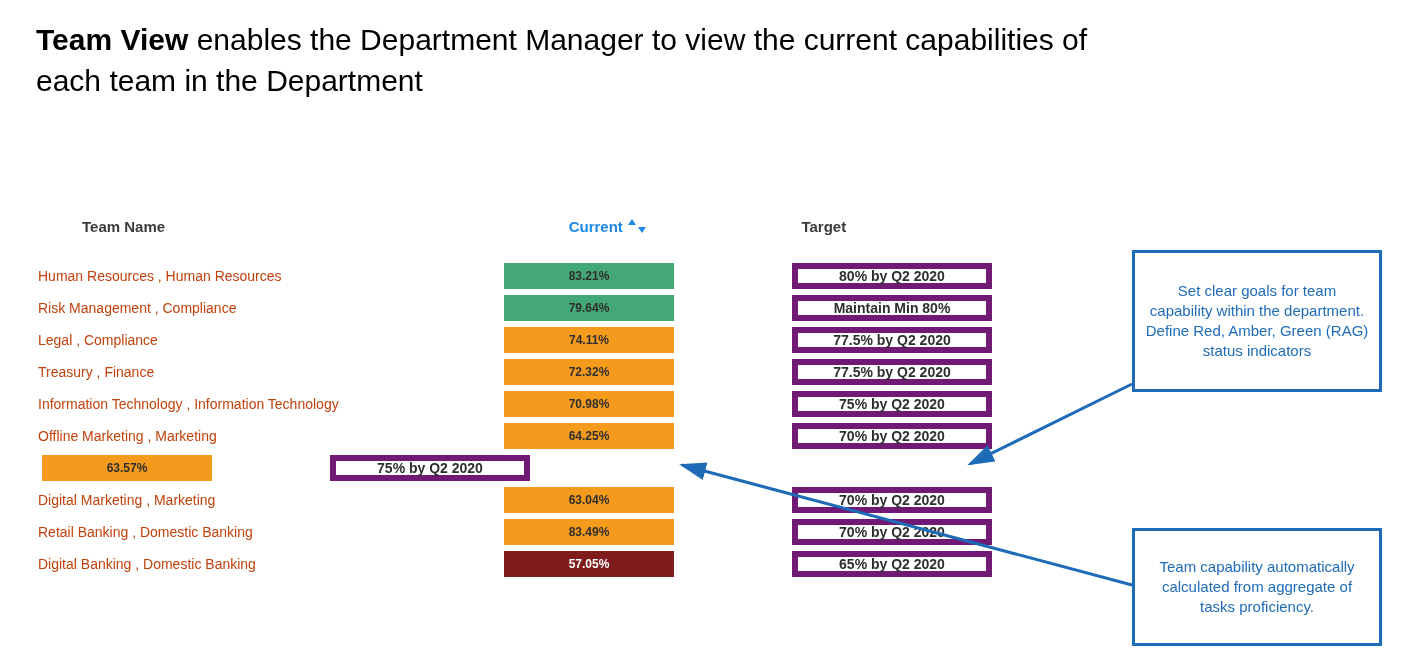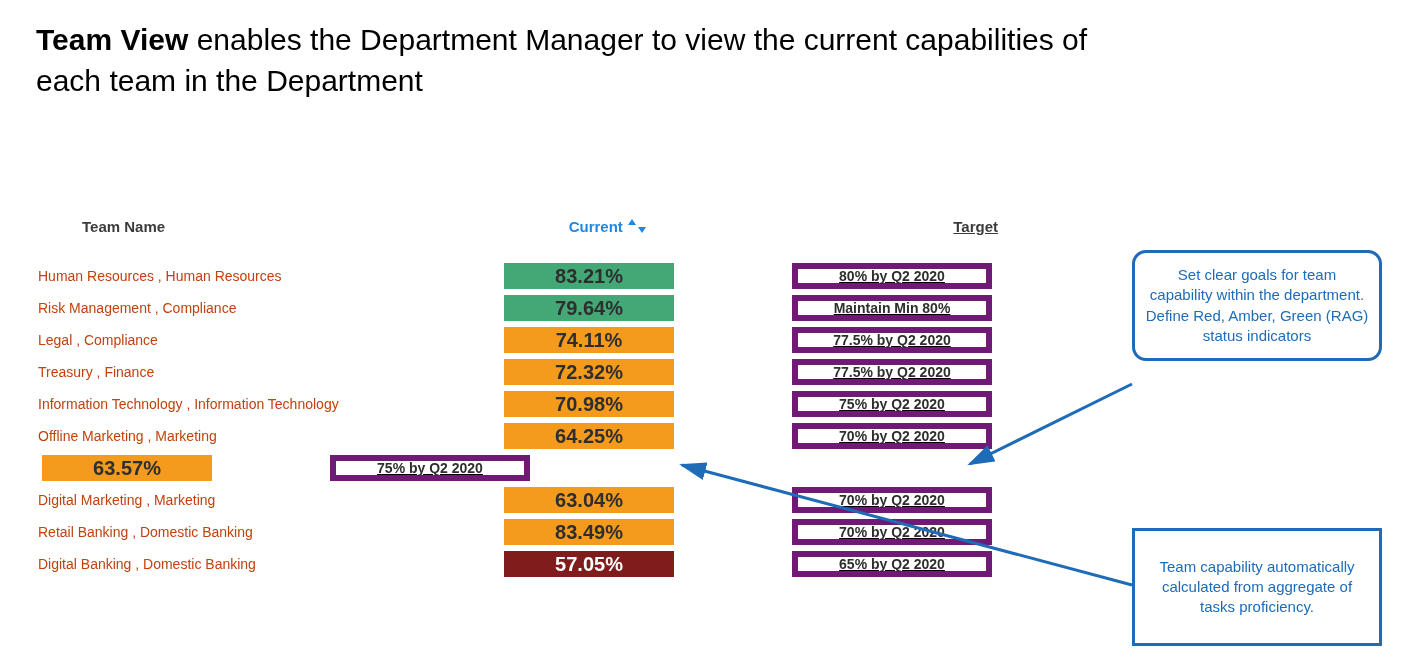--- a/index.html
+++ b/index.html
@@ -37,21 +37,21 @@
   .header-row {
     font-weight: 700;
     color: #3b3b3b;
     font-size: 15px;
     margin-bottom: 18px;
     margin-left: 44px;
   }
   .col-name   { width: 462px; }
   .col-current{ width: 178px; text-align: center; }
   .col-gap    { width: 114px; }
-  .col-target { width: 206px; text-align: right; text-decoration: underline; }
+  .col-target { width: 206px; text-align: left; }
 
   .header-current {
     color: #1e88e5;
     display: inline-flex;
     align-items: center;
     gap: 4px;
     cursor: pointer;
   }
   .sort-icons { display: inline-flex; gap: 0; color:#1e88e5; }
   .sort-icons svg { width: 10px; height: 14px; }
@@ -64,21 +64,21 @@
     cursor: pointer;
   }
 
   .pct-box {
     width: 170px;
     height: 26px;
     display: flex;
     align-items: center;
     justify-content: center;
     font-weight: 700;
-    font-size: 20px;
+    font-size: 12px;
     color: #2e2e2e;
     margin: 16px auto;
   }
   .pct-green  { background: #44a776; color: #2e2e2e; }
   .pct-amber  { background: #f49b1e; color: #2e2e2e; }
   .pct-red    { background: #7f1d1d; color: #fff; }
 
   .target-box {
     border: 6px solid #701a75;
     height: 26px;
@@ -96,21 +96,21 @@
     position: absolute;
     border: 3px solid #1e6bb8;
     background: #fff;
     color: #1e6bb8;
     font-size: 15px;
     padding: 8px 10px;
     text-align: center;
     width: 250px;
     line-height: 1.35;
   }
-  .callout-1 { top: 250px; left: 1132px; height: 111px; display:flex; align-items:center; justify-content:flex-start;border-radius:14px;}
+  .callout-1 { top: 250px; left: 1132px; height: 142px; display:flex; align-items:center; justify-content:flex-start;}
   .callout-2 { top: 528px; left: 1132px; height: 118px; display:flex; align-items:center; justify-content:center;}
 
   svg.arrow { position: absolute; pointer-events: none; }
 </style>
 </head>
 <body>
 
 <div class="heading">
   <b>Team View</b><span> enables the Department Manager to view the current capabilities of each team in the Department</span>
 </div>

